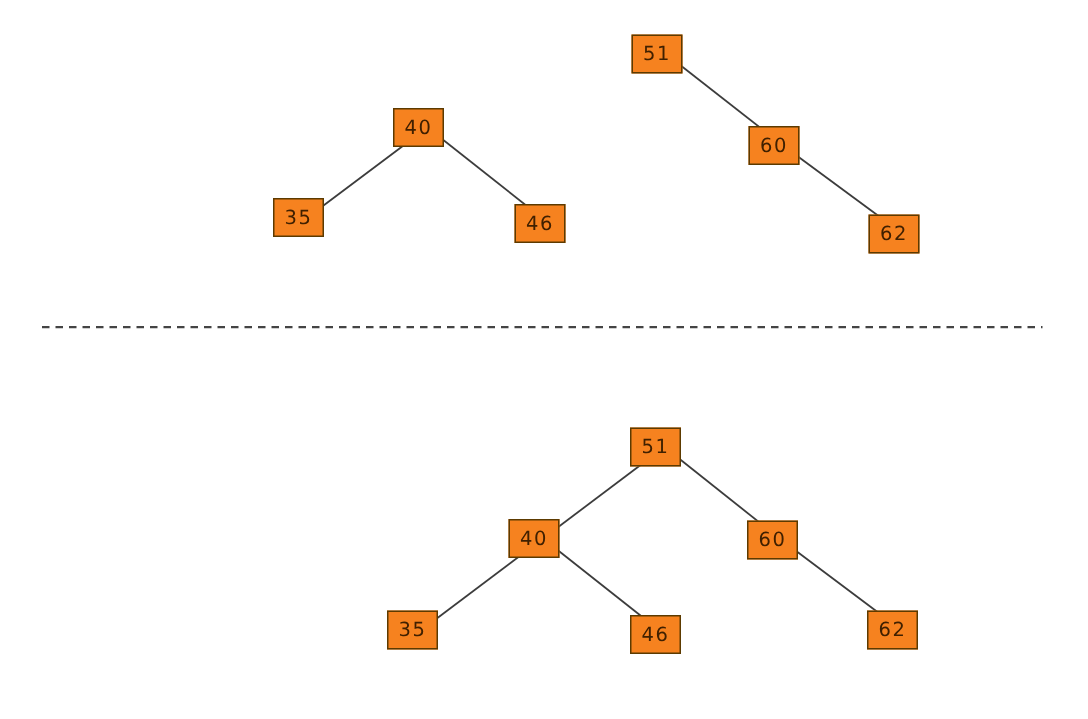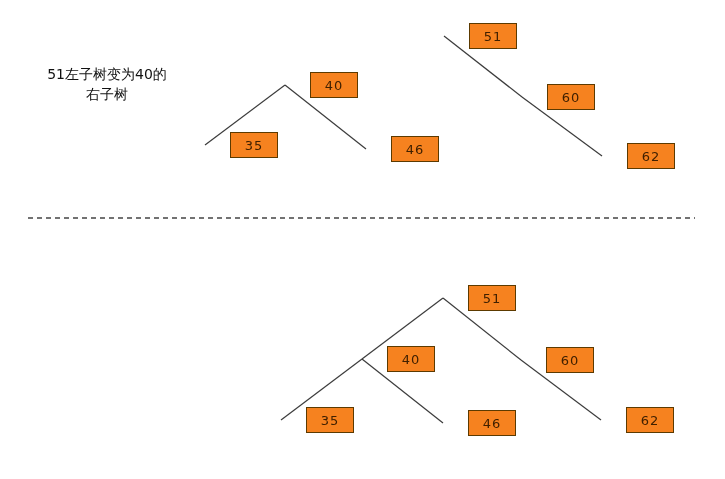--- a/index.html
+++ b/index.html
@@ -24,30 +24,29 @@
   }
   #nodes-layer {
     position: absolute;
     left: 0; top: 0;
     width: 725px;
     height: 479px;
     z-index: 2;
   }
   .node {
     position: absolute;
-    width: 48px;
+    width: 34px;
     height: 26px;
     box-sizing: border-box;
     display: flex;
     align-items: center;
     justify-content: center;
     font-size: 13px;
     font-weight: 400;
     letter-spacing: 1px;
-    margin-left: 48px;
   }
   .label {
     position: absolute;
     z-index: 3;
     color: #111111;
     font-size: 14px;
     line-height: 20px;
     text-align: center;
     white-space: pre-line;
   }
@@ -85,15 +84,13 @@
       <div class="node" style="left: 421px; top: 23px; background: rgb(246, 130, 31); border: 1px solid rgb(92, 58, 0); color: rgb(64, 32, 0);">51</div>
       <div class="node" style="left: 499px; top: 84px; background: rgb(246, 130, 31); border: 1px solid rgb(92, 58, 0); color: rgb(64, 32, 0);">60</div>
       <div class="node" style="left: 579px; top: 143px; background: rgb(246, 130, 31); border: 1px solid rgb(92, 58, 0); color: rgb(64, 32, 0);">62</div>
       <div class="node" style="left: 420px; top: 285px; background: rgb(246, 130, 31); border: 1px solid rgb(92, 58, 0); color: rgb(64, 32, 0);">51</div>
       <div class="node" style="left: 339px; top: 346px; background: rgb(246, 130, 31); border: 1px solid rgb(92, 58, 0); color: rgb(64, 32, 0);">40</div>
       <div class="node" style="left: 498px; top: 347px; background: rgb(246, 130, 31); border: 1px solid rgb(92, 58, 0); color: rgb(64, 32, 0);">60</div>
       <div class="node" style="left: 258px; top: 407px; background: rgb(246, 130, 31); border: 1px solid rgb(92, 58, 0); color: rgb(64, 32, 0);">35</div>
       <div class="node" style="left: 420px; top: 410px; background: rgb(246, 130, 31); border: 1px solid rgb(92, 58, 0); color: rgb(64, 32, 0);">46</div>
       <div class="node" style="left: 578px; top: 407px; background: rgb(246, 130, 31); border: 1px solid rgb(92, 58, 0); color: rgb(64, 32, 0);">62</div>
     </div>
-  <div class="label" id="label-top">51左子树变为40的
-右子树</div>
 </div>
 
 </body></html>

